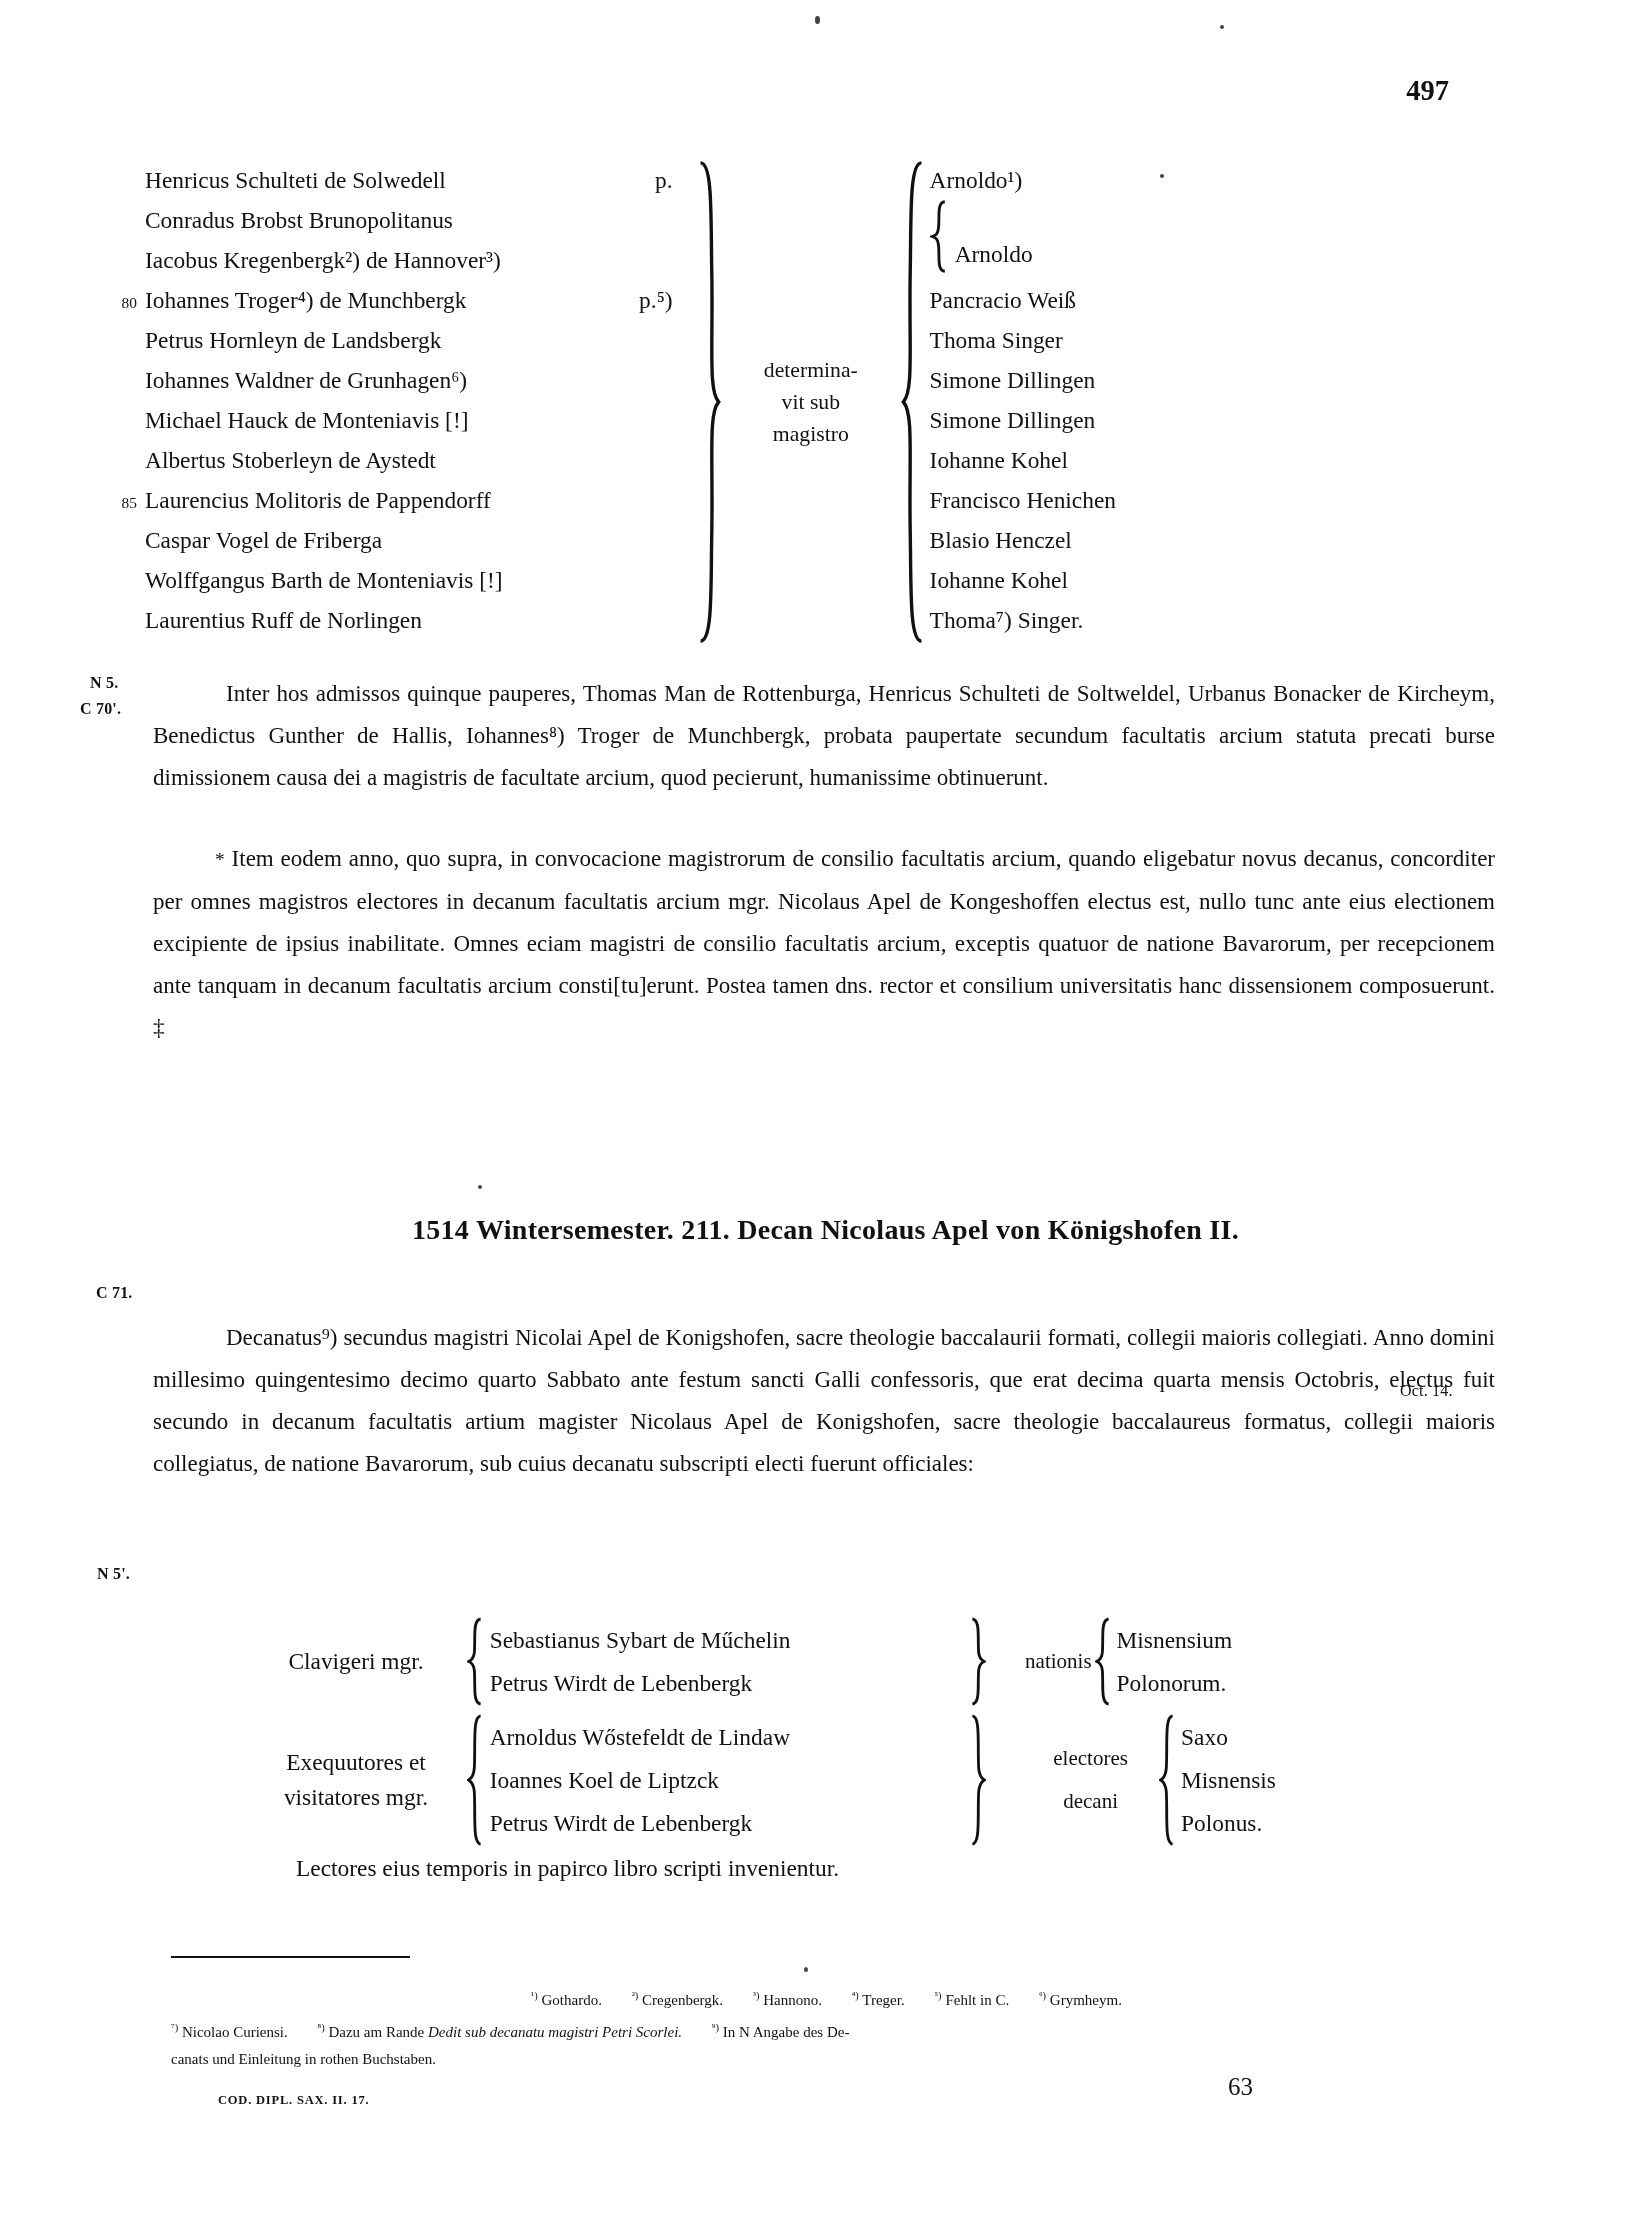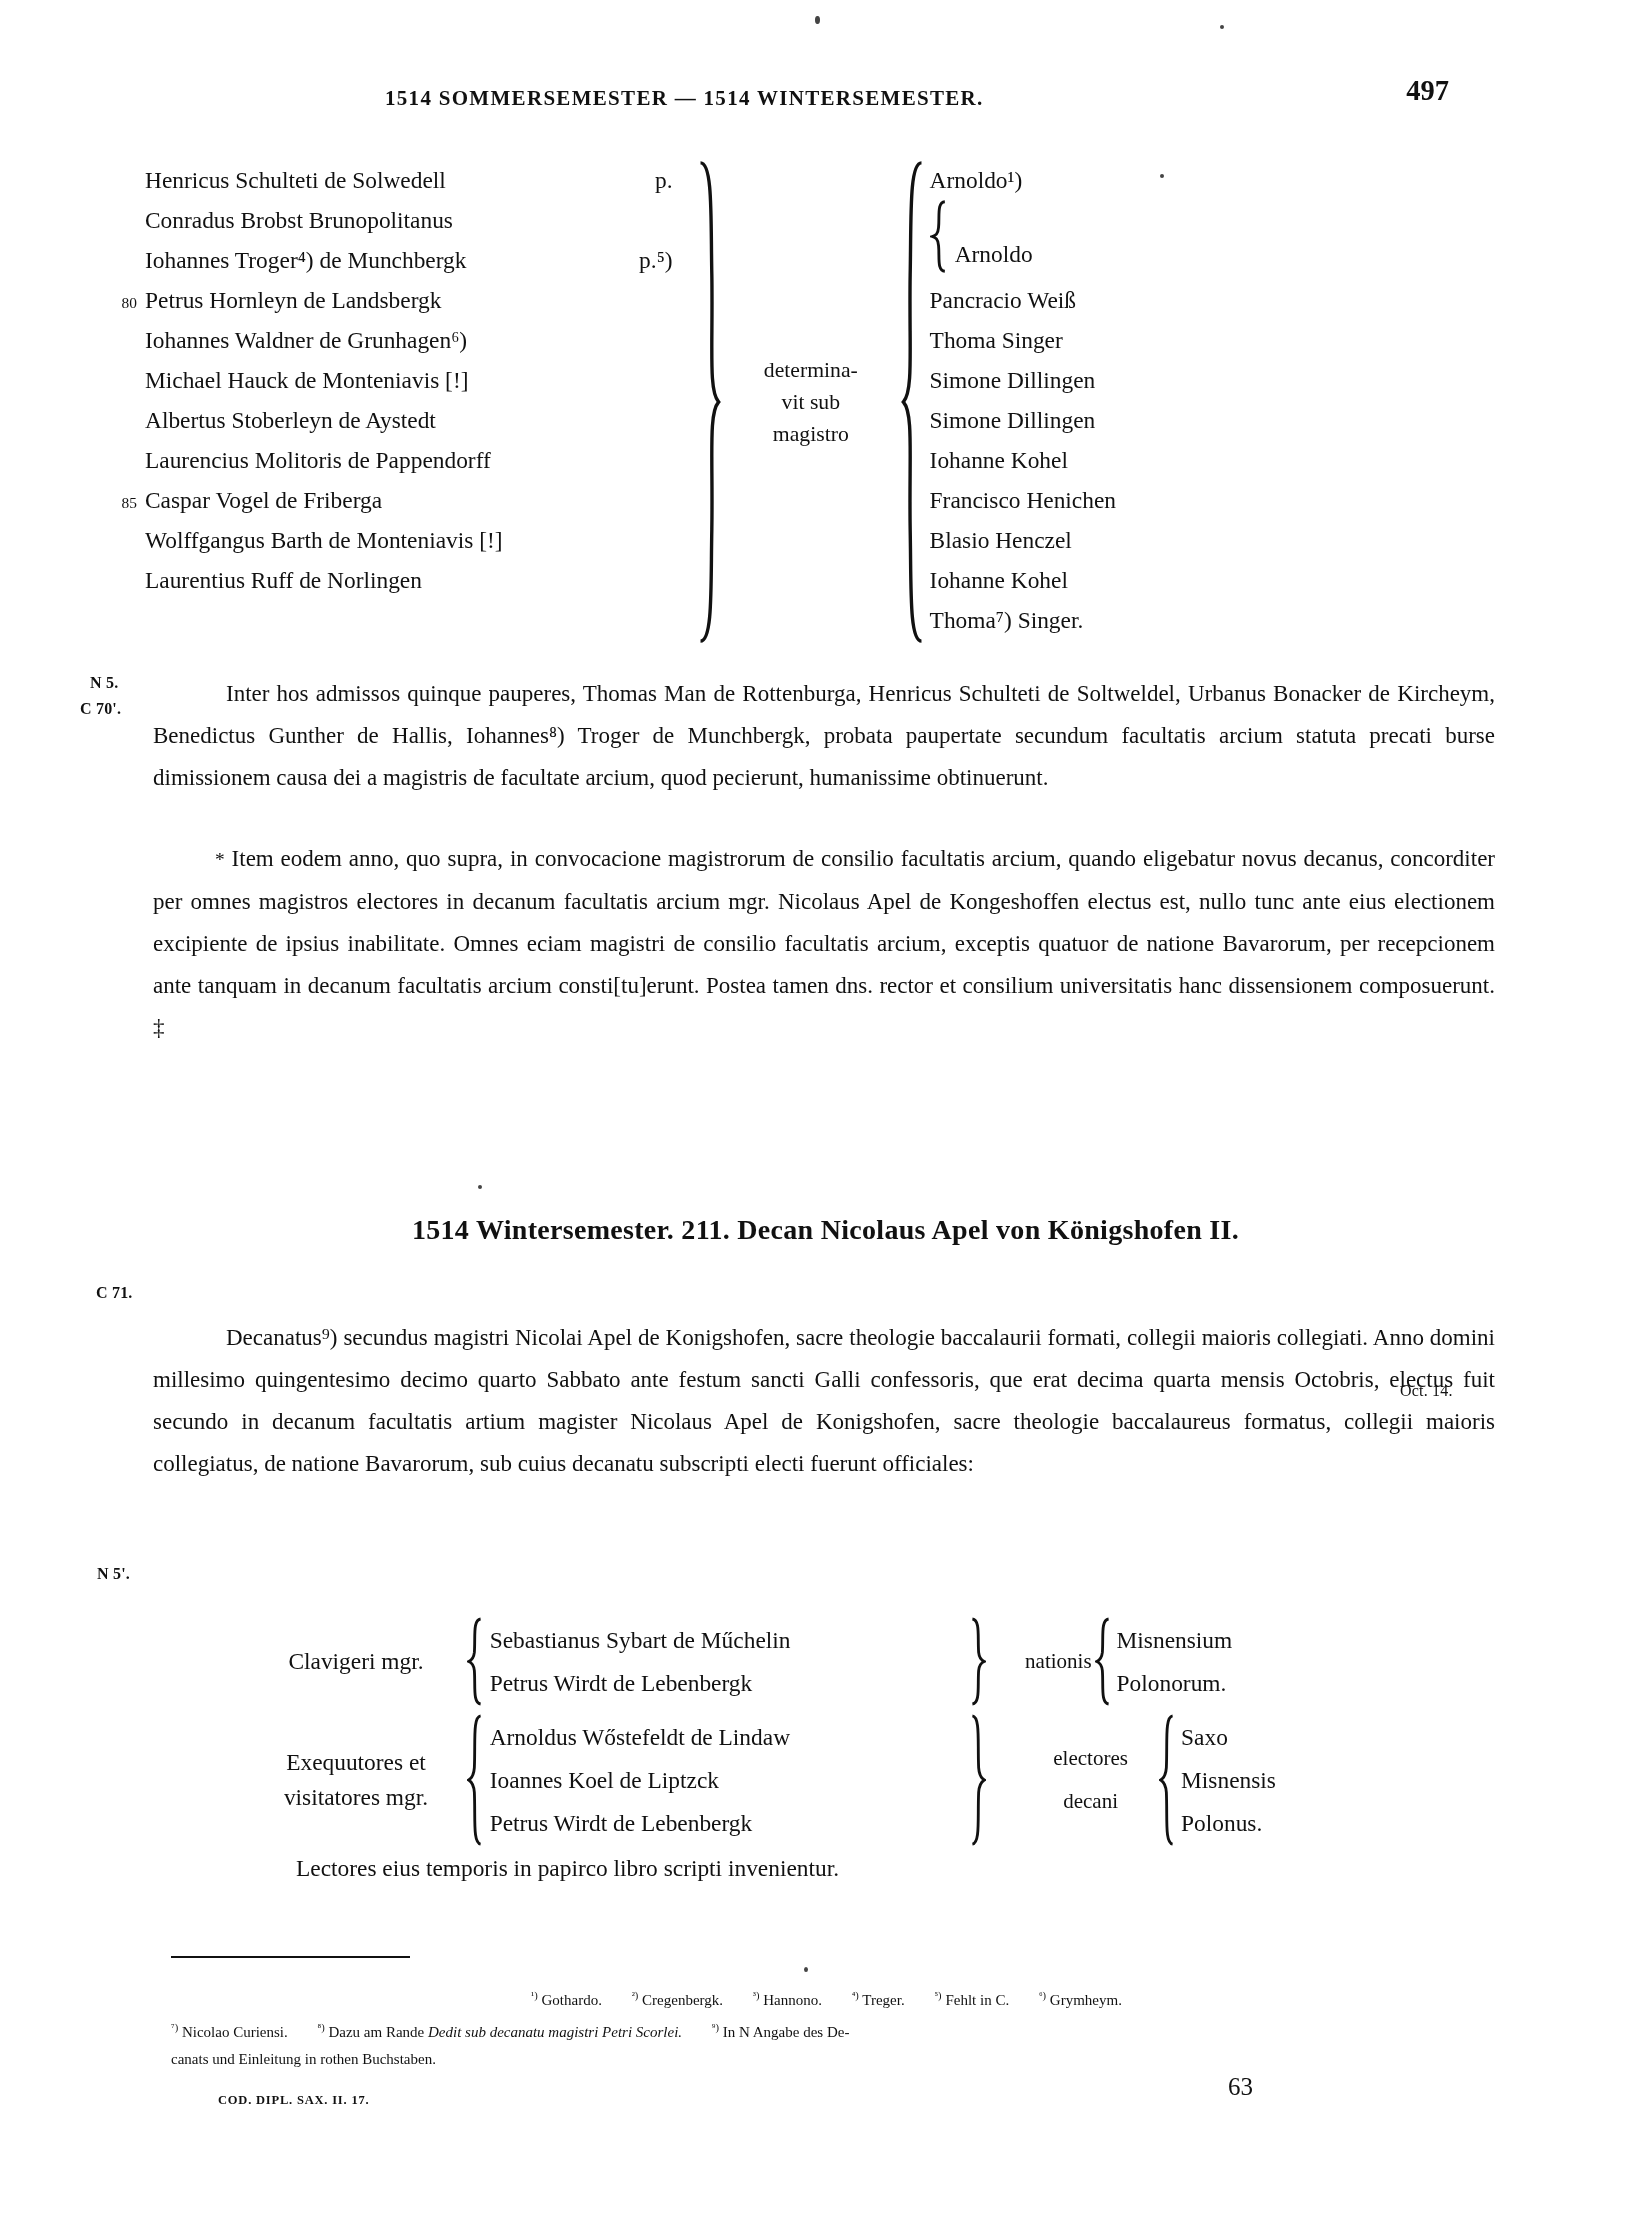--- a/index.html
+++ b/index.html
@@ -134,40 +134,43 @@
 
 <div class="page">
 
   <div class="speck" style="left:815px;top:16px;width:4.6px;height:8px;"></div>
   <div class="speck" style="left:1220px;top:25px;width:4px;height:4px;"></div>
   <div class="speck" style="left:1160px;top:174px;width:4px;height:4px;"></div>
   <div class="speck" style="left:478px;top:1185px;width:4px;height:4px;"></div>
   <div class="speck" style="left:804px;top:1967px;width:4px;height:5.1px;"></div>
 
   <div class="runhead">
-    <div class="rh-title">1514 SOMMERSEMESTER — 1514 WINTERSEMESTER.</div>
     <div class="rh-folio">497</div>
   </div>
 
   <div class="adm">
 
     <div class="adm-nums">
       <div style="height:120px;"></div>
       <div>80</div>
       <div style="height:160px;"></div>
       <div>85</div>
     </div>
 
     <div class="adm-left">
       <div class="row">
           <span class="nm">Henricus Schulteti de Solwedell</span>
           <span class="pp">p.</span>
         </div>
       <div class="row">
           <span class="nm">Conradus Brobst Brunopolitanus</span>
+          <span class="pp"></span>
+        </div>
+      <div class="row">
+          <span class="nm">Iacobus Kregenbergk²) de Hannover³)</span>
           <span class="pp"></span>
         </div>
       <div class="row">
           <span class="nm">Iohannes Troger⁴) de Munchbergk</span>
           <span class="pp">p.⁵)</span>
         </div>
       <div class="row">
           <span class="nm">Petrus Hornleyn de Landsbergk</span>
           <span class="pp"></span>
         </div>

